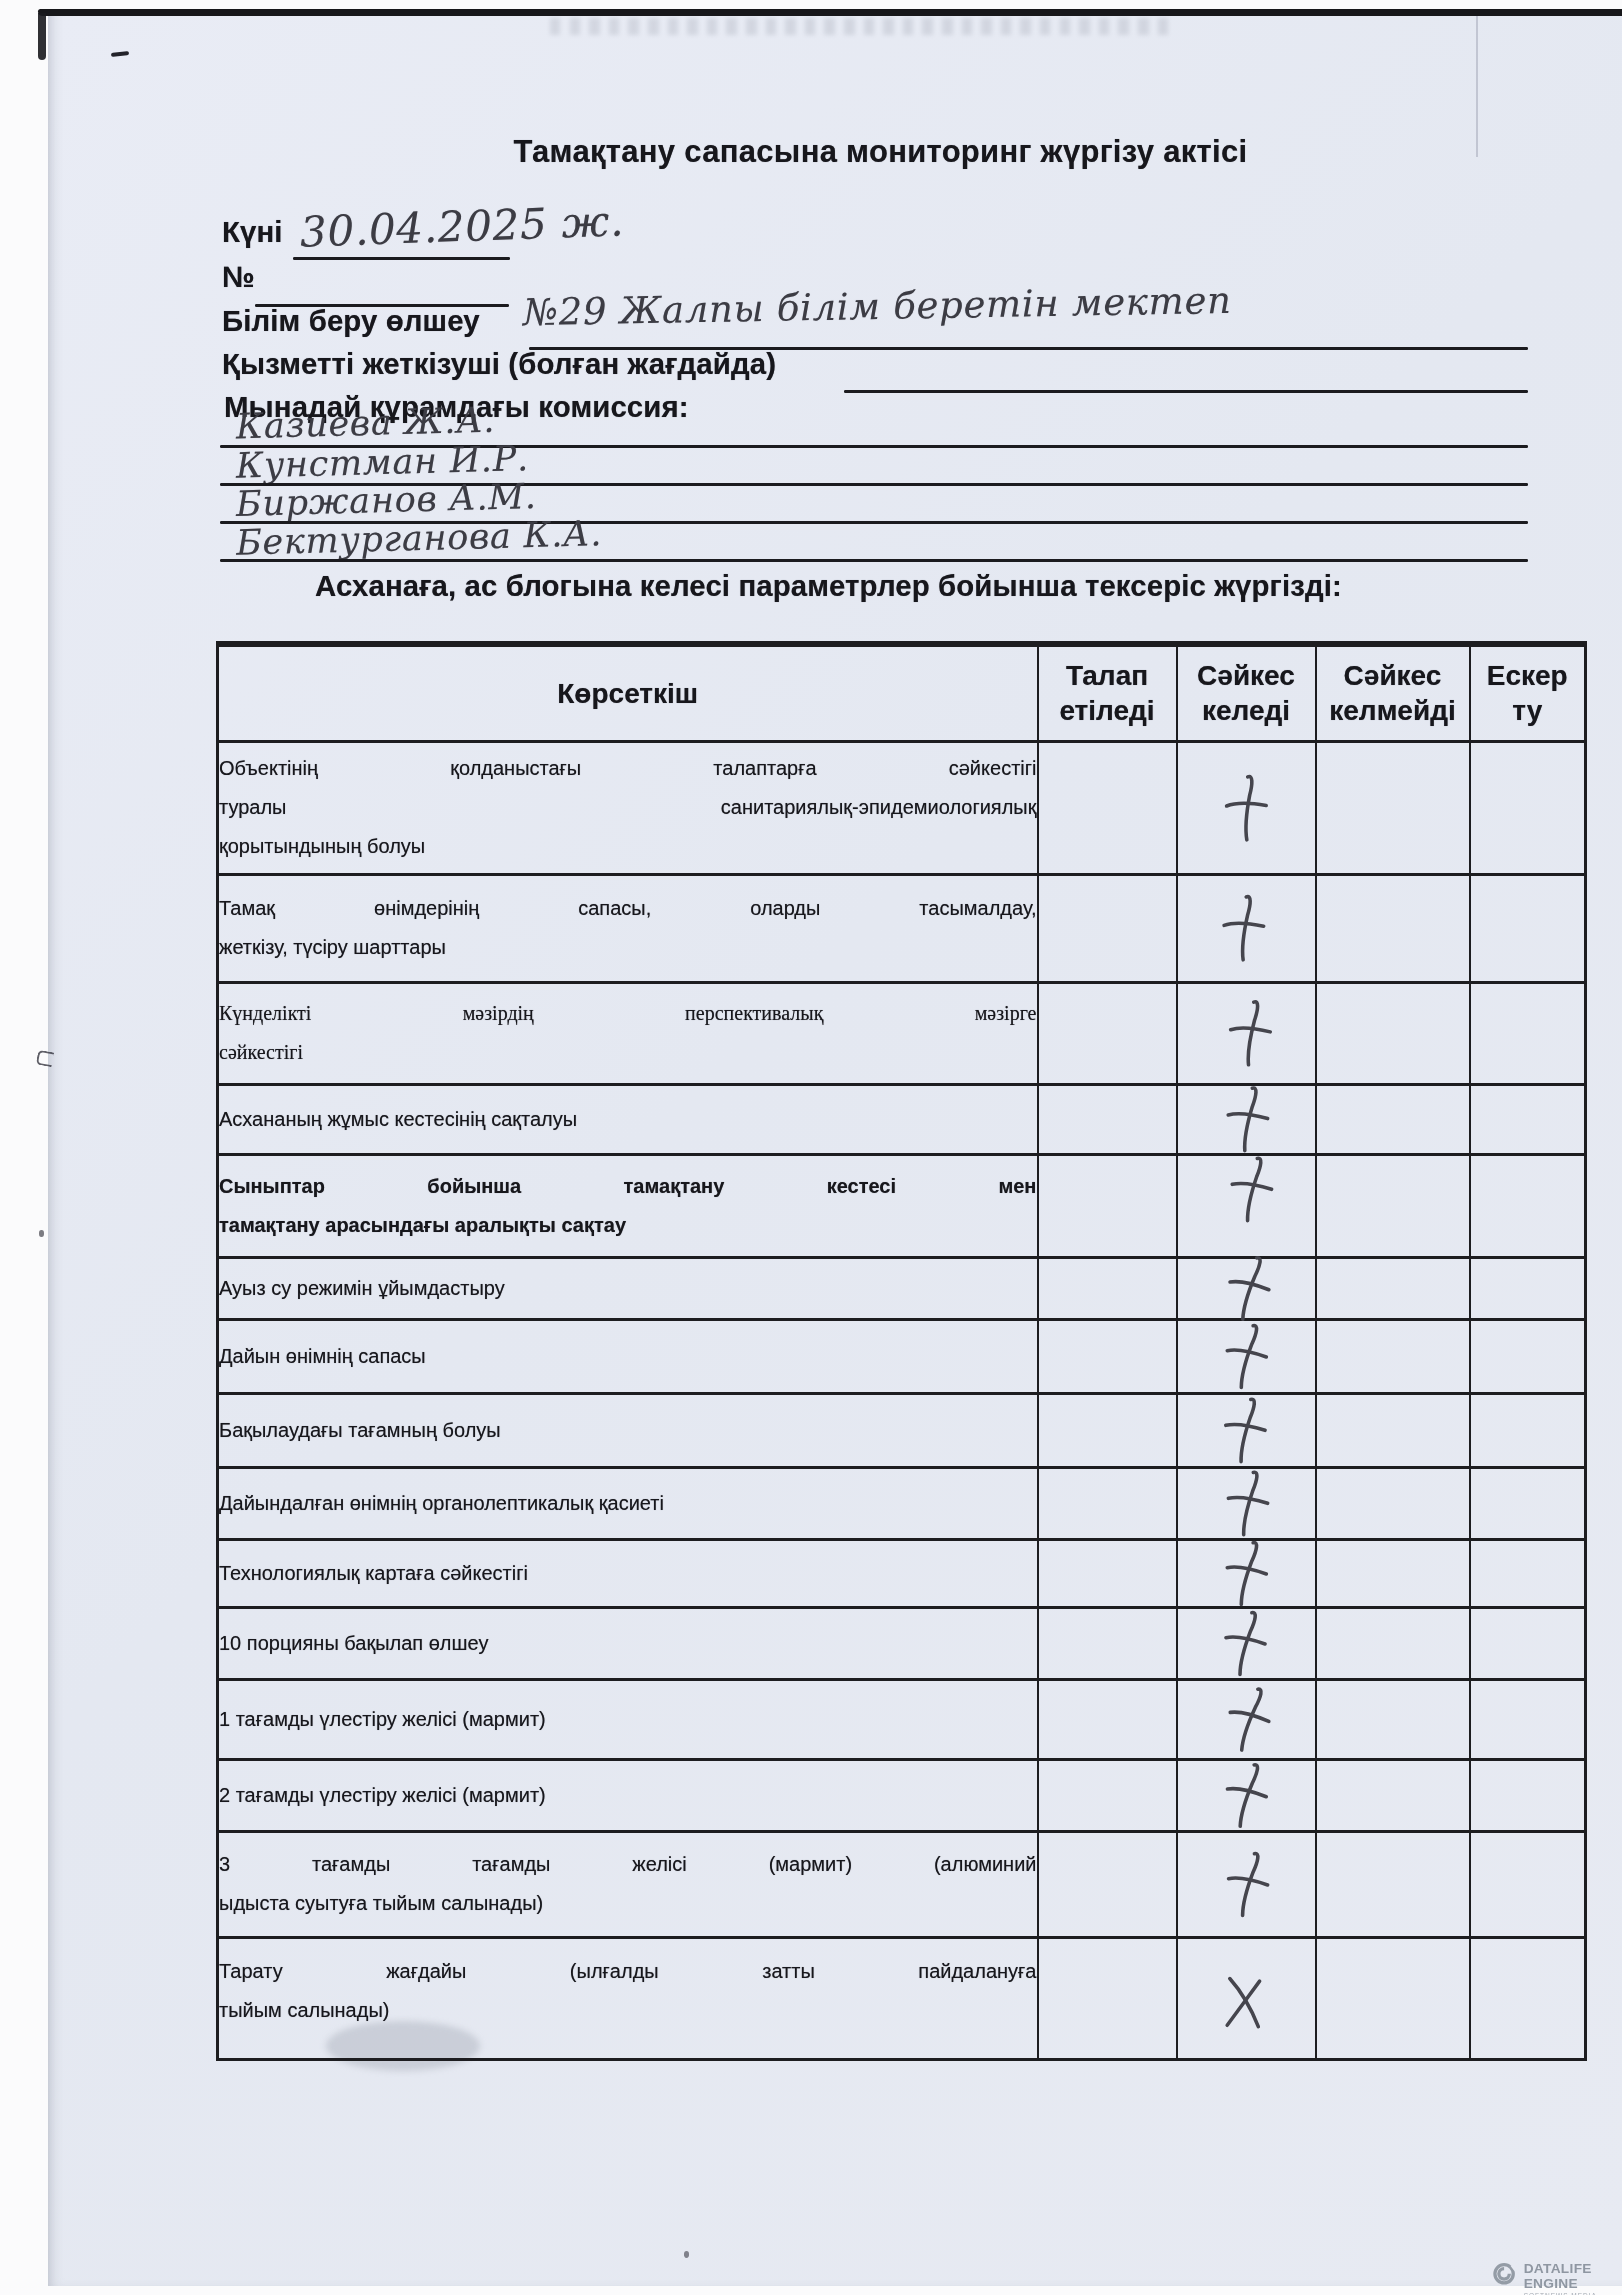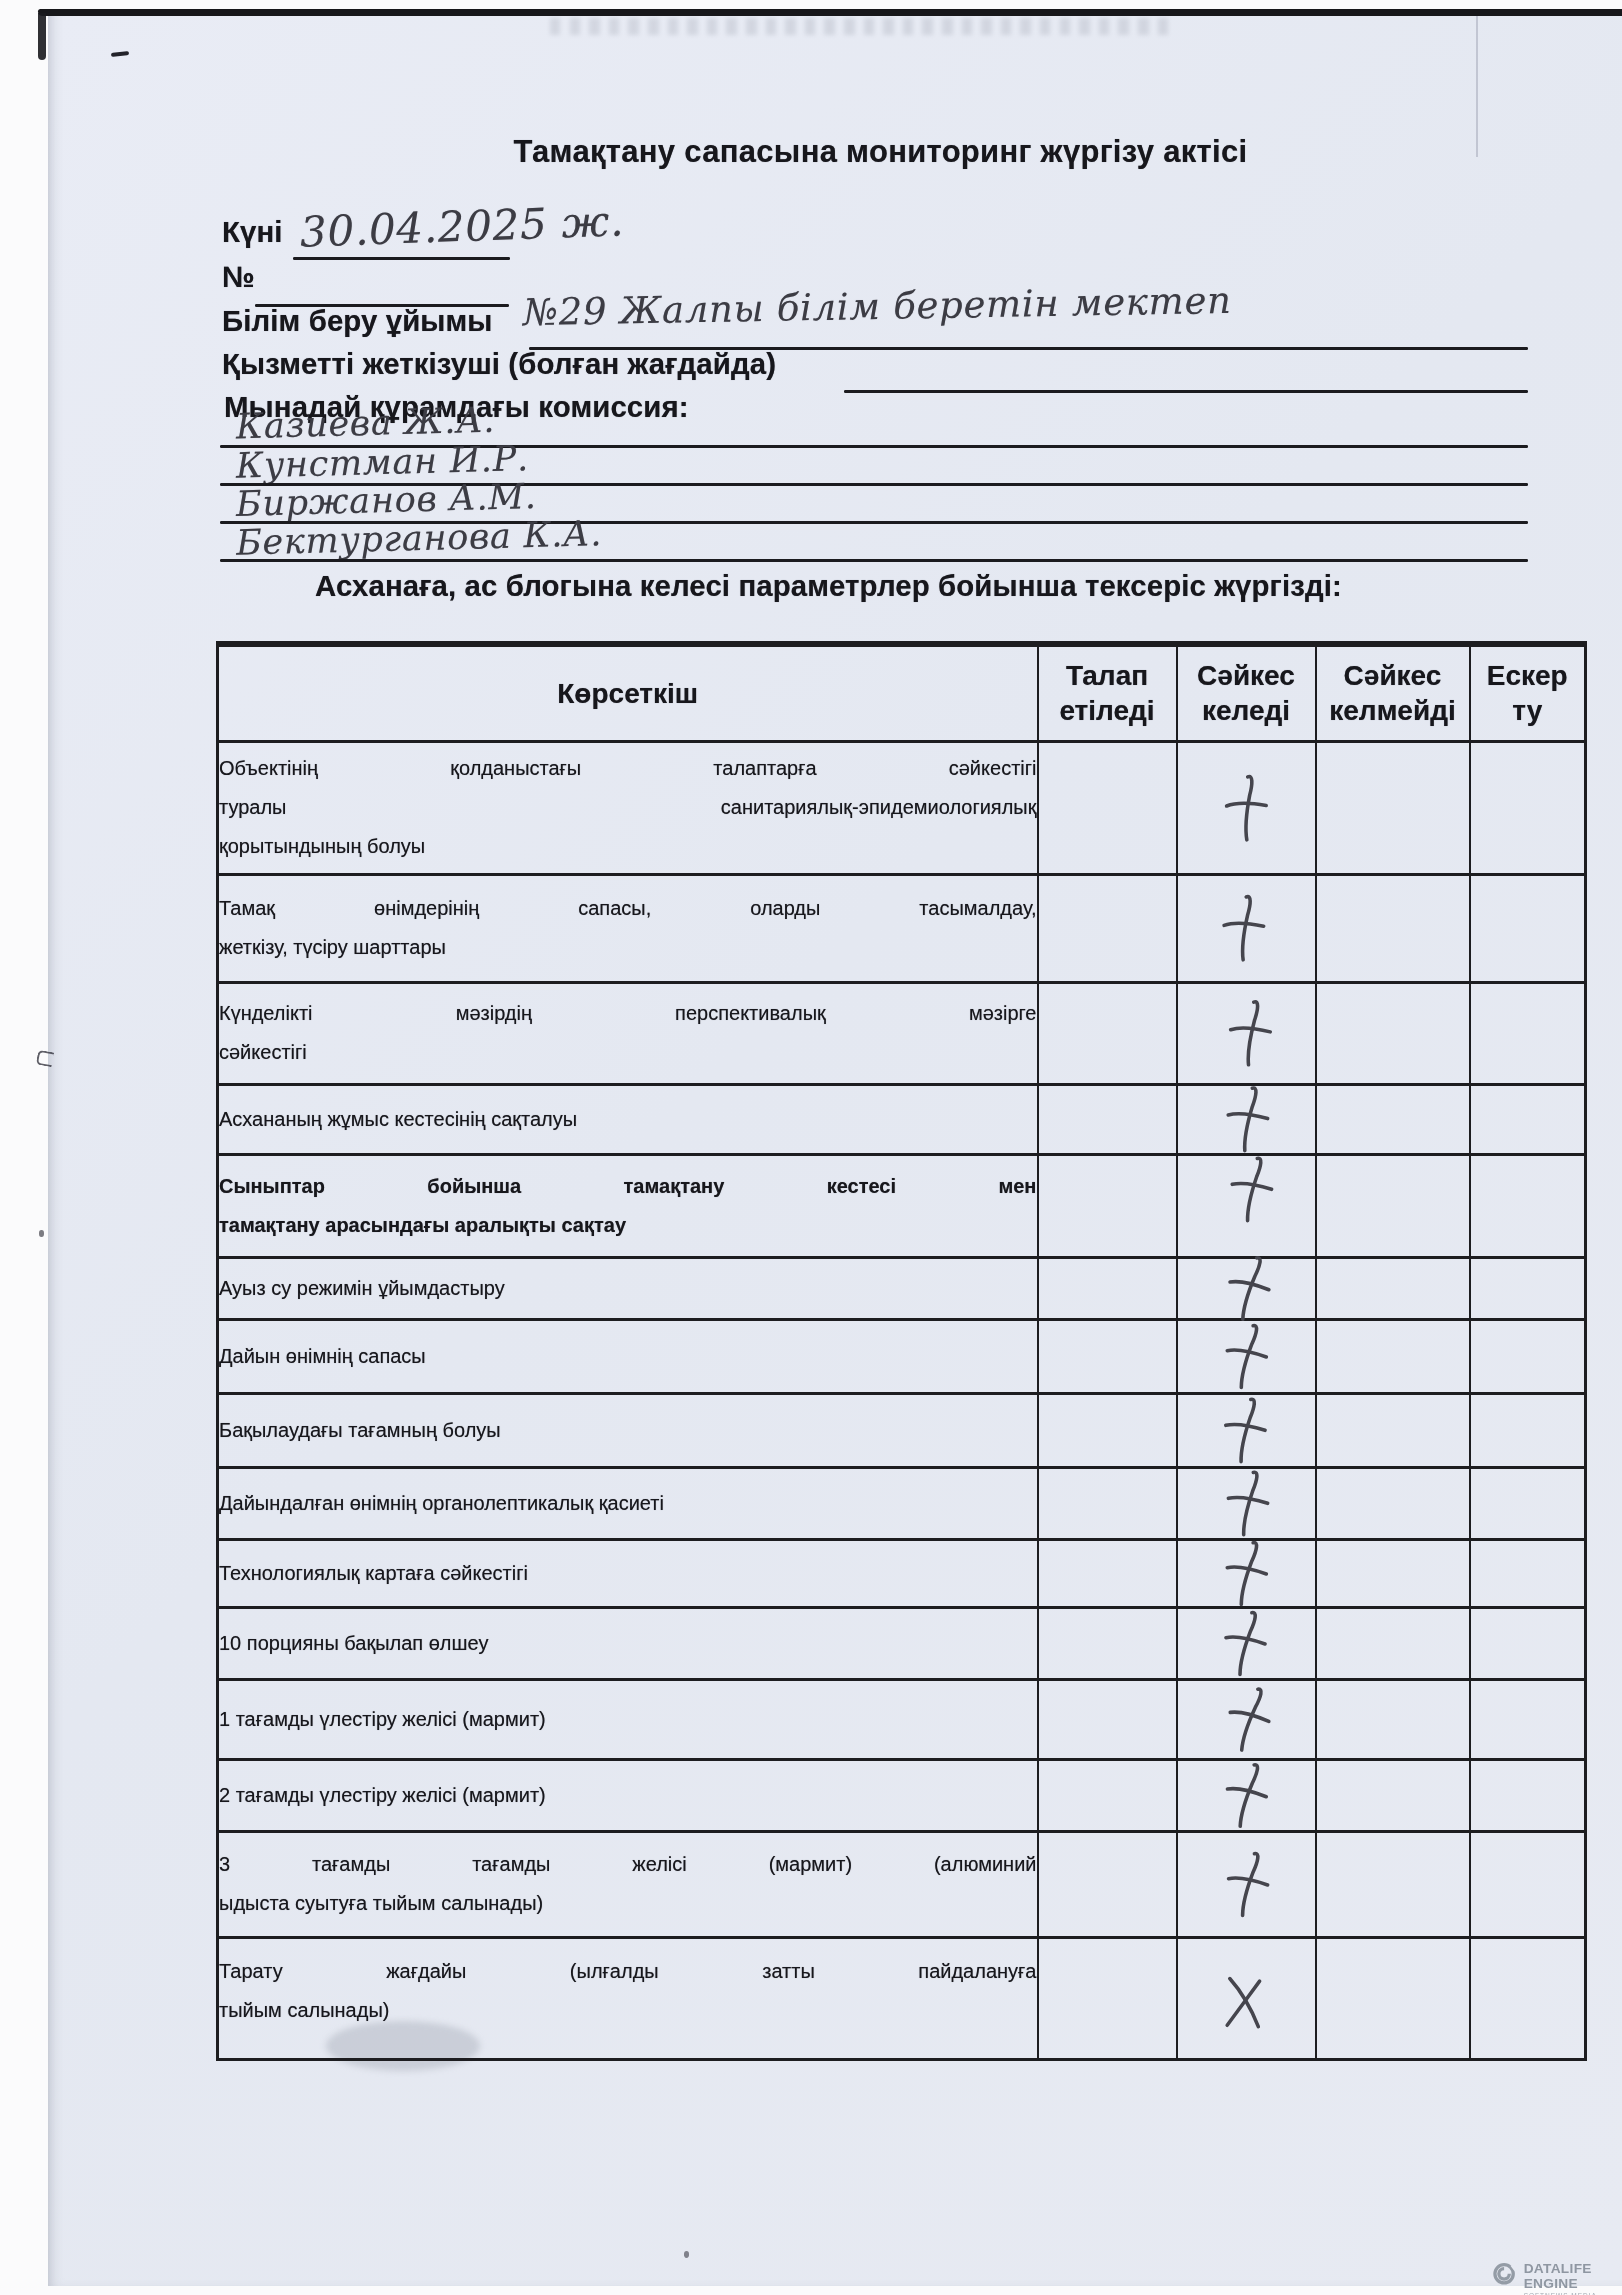--- a/index.html
+++ b/index.html
@@ -63,21 +63,21 @@
 
   <div class="doc-title print">Тамақтану сапасына мониторинг жүргізу актісі</div>
 
   <div class="label print" style="left:222px;top:215px;">Күні</div>
   <div class="hand hand-date">30.04.2025 ж.</div>
   <div class="fill-line" style="left:293px;top:257px;width:217px;"></div>
 
   <div class="label print" style="left:222px;top:260px;">№</div>
   <div class="fill-line" style="left:255px;top:304px;width:254px;"></div>
 
-  <div class="label print" style="left:222px;top:304px;">Білім беру ұйымы</div>
+  <div class="label print" style="left:222px;top:304px;">Білім беру өлшеу</div>
   <div class="hand hand-org">№29 Жалпы білім беретін мектеп</div>
   <div class="fill-line" style="left:529px;top:347px;width:999px;"></div>
 
   <div class="label print" style="left:222px;top:347px;">Қызметті жеткізуші (болған жағдайда)</div>
   <div class="fill-line" style="left:844px;top:390px;width:684px;"></div>
 
   <div class="label print" style="left:224px;top:390px;">Мынадай құрамдағы комиссия:</div>
 
   <div id="commission">
       <div class="hand name" style="left: 236px; top: 403px;">Казиева Ж.А.</div>
@@ -166,21 +166,21 @@
             <span class="mark" style="transform: translate(calc(-50% - 2.6px), calc(-50% + 0px)) rotate(4deg);">
               <svg width="48" height="71" viewBox="0 0 74 108">
                 <path d="M38,6 C46,2 46,16 42,34 C38,60 36,84 40,103" fill="none" stroke="#45454d" stroke-width="5.5" stroke-linecap="round"></path>
                 <path d="M7,52 C23,45 53,47 68,49" fill="none" stroke="#45454d" stroke-width="5.5" stroke-linecap="round"></path>
               </svg>
             </span>
           </td>
           <td></td>
           <td></td>
         </tr>
-        <tr style="height: 102px;">
+        <tr style="height: 102px; font-family: Liberation Serif, serif;">
           <td class="c1">
             <div class="tl j">
               <span>Күнделікті</span>
               <span>мәзірдің</span>
               <span>перспективалық</span>
               <span>мәзірге</span>
             </div>
             <div class="tl">сәйкестігі</div>
           </td>
           <td></td>

